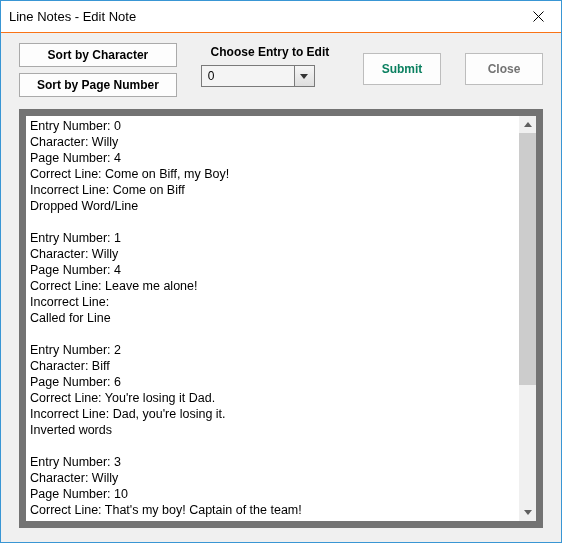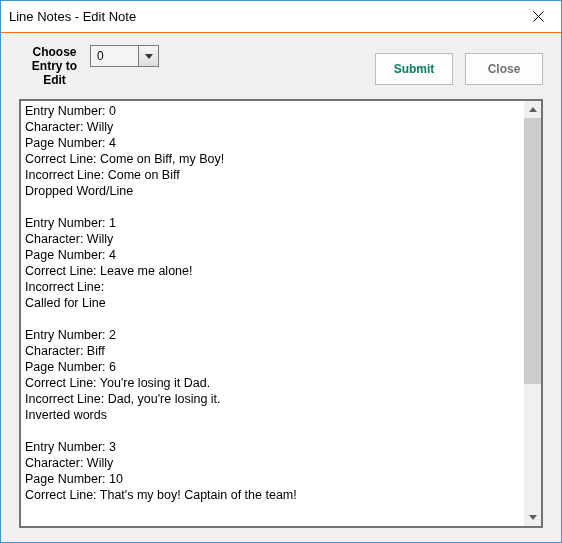--- a/index.html
+++ b/index.html
@@ -60,21 +60,22 @@
     font-family: Tahoma, Arial, sans-serif;
     font-size: 12px;
     font-weight: bold;
     cursor: pointer;
     padding: 0 6px;
     text-align: center;
   }
 
   .choose-col {
     display: flex;
-    gap: 0;
+    flex-direction: column;
+    gap: 6px;
     width: 140px;
     padding-top: 2px;
   }
   .choose-label {
     font-weight: bold;
     font-size: 12px;
     text-align: center;
   }
   .combo {
     display: flex;
@@ -96,41 +97,41 @@
     border-left: 1px solid #7a7a7a;
     background: linear-gradient(#f6f6f6,#dedede);
     display: flex;
     align-items: center;
     justify-content: center;
     cursor: pointer;
   }
 
   .action-buttons {
     display: flex;
-    gap: 12px;
+    gap: 24px;
     margin-left: auto;
     padding-top: 10px;
   }
   .act-btn {
     width: 78px;
     height: 32px;
     background: #fdfdfd;
     border: 1px solid #bdbdbd;
     font-family: Tahoma, Arial, sans-serif;
     font-size: 12px;
     font-weight: bold;
     cursor: pointer;
   }
   .act-btn.submit { color: #0b8060; }
   .act-btn.close  { color: #737373; }
 
   .textarea-wrap {
     flex: 1;
     margin: 4px 18px 14px 18px;
-    border: 2px solid #737373;
+    border: 7px solid #737373;
     background: #fff;
     position: relative;
     overflow: hidden;
   }
   .textarea-content {
     position: absolute;
     inset: 0 17px 0 0;
     padding: 2px 4px 2px 4px;
     font-family: Tahoma, Arial, sans-serif;
     font-size: 12.5px;
@@ -178,20 +179,24 @@
     <div class="titlebar-close">
       <svg viewBox="0 0 11 11">
         <line x1="0.5" y1="0.5" x2="10.5" y2="10.5" stroke="#000" stroke-width="1"></line>
         <line x1="10.5" y1="0.5" x2="0.5" y2="10.5" stroke="#000" stroke-width="1"></line>
       </svg>
     </div>
   </div>
 
   <div class="controls-row">
 
+    <div class="sort-buttons">
+      <button class="sort-btn">Sort by Character</button>
+      <button class="sort-btn">Sort by Page Number</button>
+    </div>
 
     <div class="choose-col">
       <div class="choose-label">Choose Entry to Edit</div>
       <div class="combo">
         <div class="combo-value">0</div>
         <div class="combo-btn">
           <svg width="8" height="5" viewBox="0 0 8 5">
             <polygon points="0,0 8,0 4,5" fill="#333"></polygon>
           </svg>
         </div>

